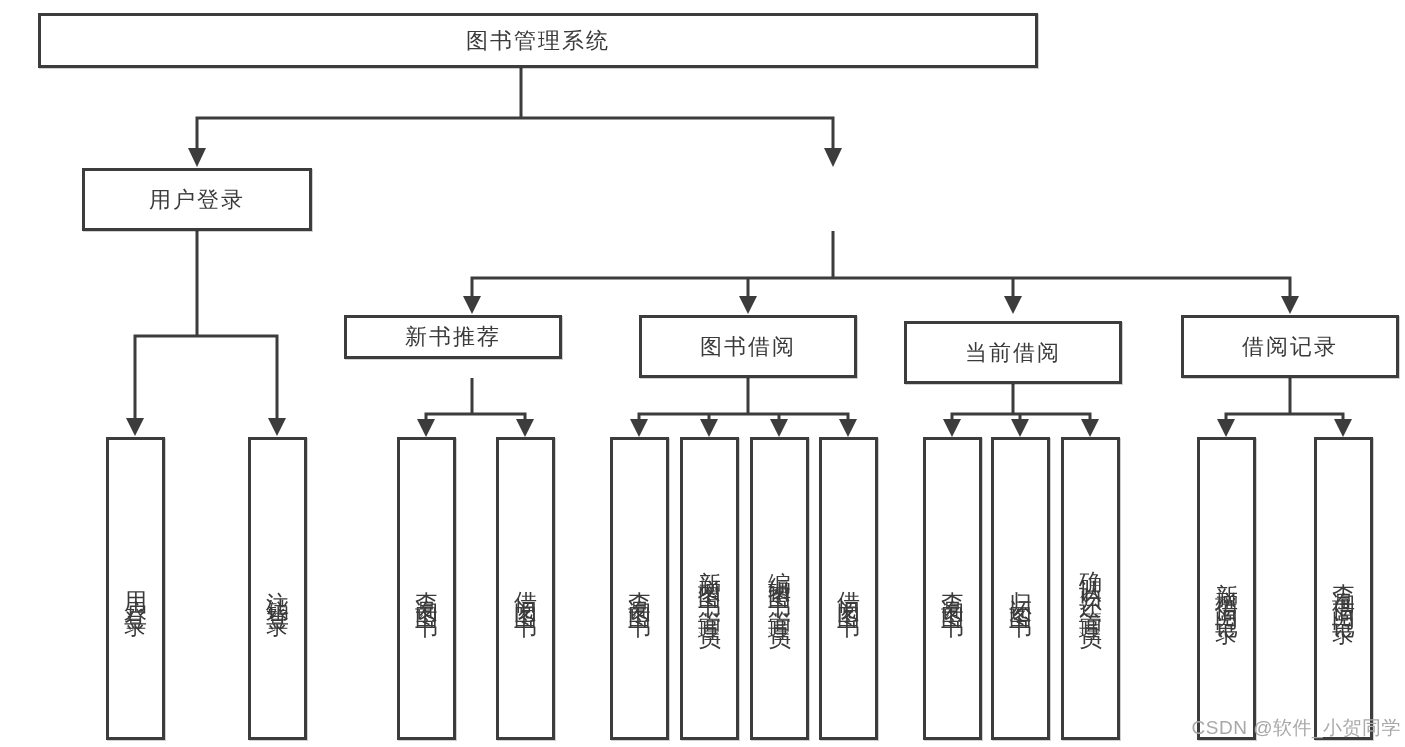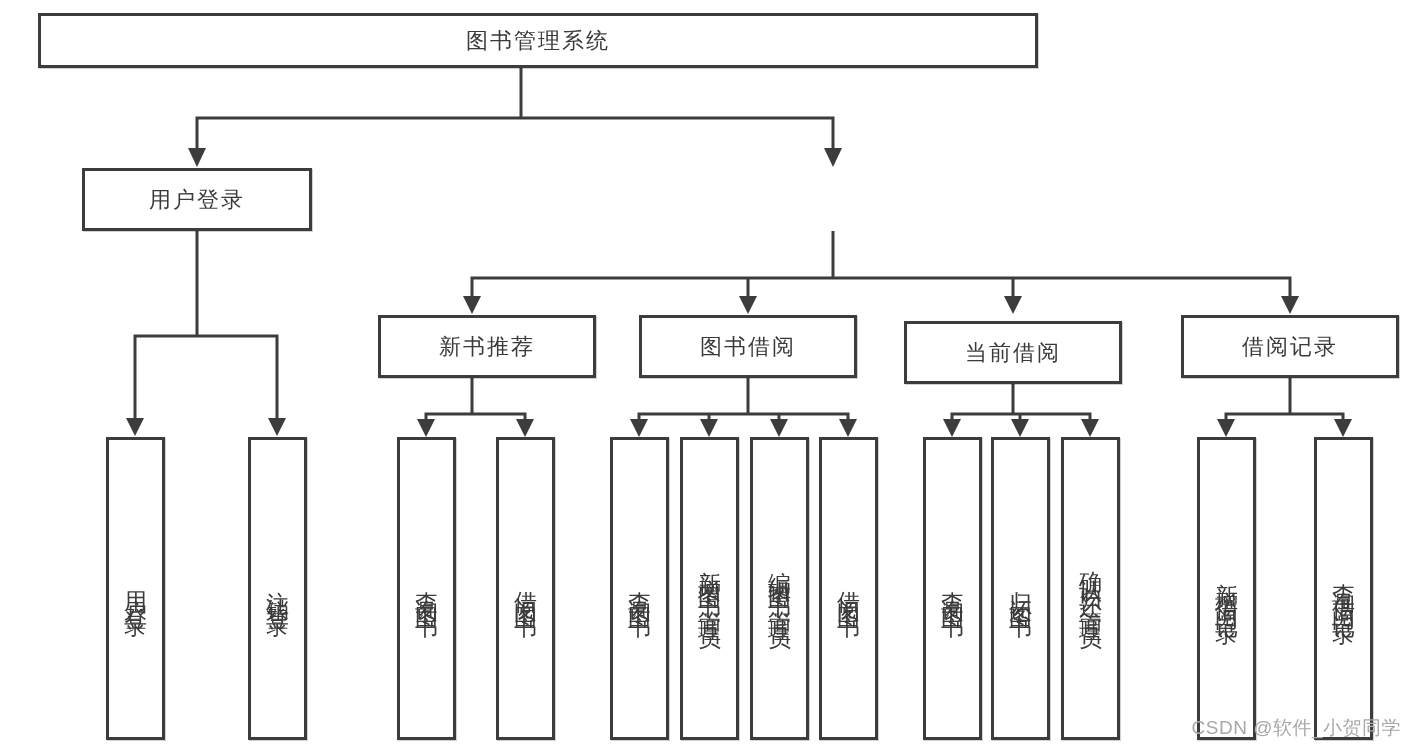--- a/index.html
+++ b/index.html
@@ -122,21 +122,21 @@
   </svg>
 
   <div class="hbox" style="left:38px; top:13px; width:1000px; height:55px;">
     <span>图书管理系统</span>
   </div>
 
   <div class="hbox" style="left:82px; top:168px; width:230px; height:63px;">
     <span>用户登录</span>
   </div>
 
-  <div class="hbox" style="left:378px; top:315px; width:218px; height:63px;">
+  <div class="hbox" style="left:344px; top:315px; width:218px; height:44px;">
     <span>新书推荐</span>
   </div>
   <div class="hbox" style="left:639px; top:315px; width:218px; height:63px;">
     <span>图书借阅</span>
   </div>
   <div class="hbox" style="left:904px; top:321px; width:218px; height:63px;font-family:Liberation Serif, serif;">
     <span>当前借阅</span>
   </div>
   <div class="hbox" style="left:1181px; top:315px; width:218px; height:63px;">
     <span>借阅记录</span>

